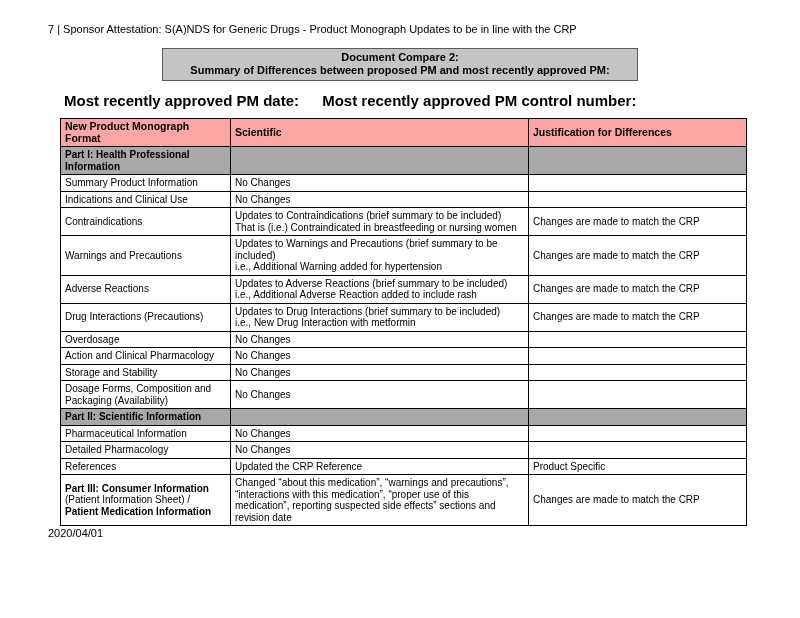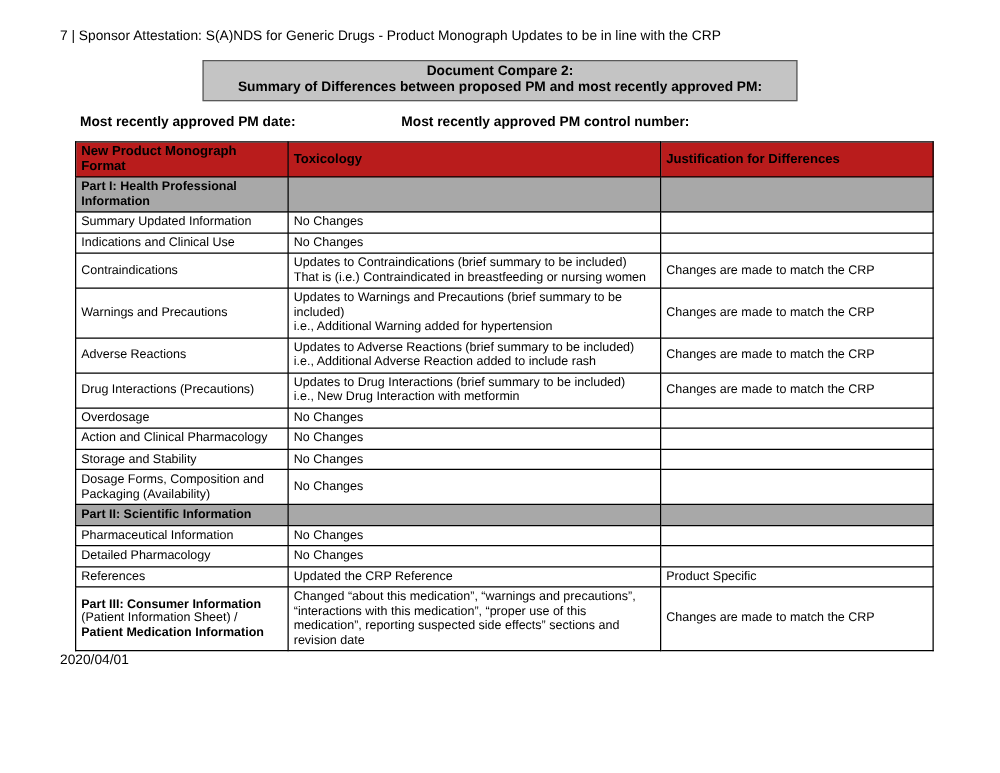--- a/index.html
+++ b/index.html
@@ -27,21 +27,21 @@
     text-align: center;
     font-size: 11px;
     font-weight: bold;
     line-height: 13px;
     padding: 2px 4px 3px 4px;
     box-sizing: border-box;
   }
 
   .labels-row {
     margin: 11px 0 0 16px;
-    font-size: 11px;
+    font-size: 15px;
     font-weight: bold;
     white-space: nowrap;
   }
   .labels-row .pm-date { display: inline-block; width: 254px; }
 
   .diff-table {
     margin: 9px 0 0 12px;
     width: 686px;
     border-collapse: collapse;
     table-layout: fixed;
@@ -51,21 +51,21 @@
     border: 1px solid #000000;
     padding: 2px 4px;
     line-height: 11.5px;
     vertical-align: middle;
     text-align: left;
     word-wrap: break-word;
   }
   .diff-table th {
     font-size: 10.5px;
     font-weight: bold;
-    background: #b91c1c;
+    background: #fca5a5;
   }
   .section-cell {
     background: var(--section-row-bg, #a8a8a8);
     font-weight: bold;
   }
   .doc-footer {
     font-size: 11px;
     margin-top: 1px;
   }
 </style>
@@ -88,32 +88,32 @@
 
   <table class="diff-table">
     <colgroup>
       <col style="width:170px">
       <col style="width:298px">
       <col style="width:218px">
     </colgroup>
     <thead>
       <tr>
         <th>New Product Monograph Format</th>
-        <th>Toxicology</th>
+        <th>Scientific</th>
         <th>Justification for Differences</th>
       </tr>
     </thead>
     <tbody id="table-body">
         <tr>
           <td class="section-cell">Part I: Health Professional Information</td>
           <td class="section-cell"></td>
           <td class="section-cell"></td>
         </tr>
         <tr>
-          <td>Summary Updated Information</td>
+          <td>Summary Product Information</td>
           <td>
             <div>No Changes</div>
           </td>
           <td></td>
         </tr>
         <tr>
           <td>Indications and Clinical Use</td>
           <td>
             <div>No Changes</div>
           </td>

